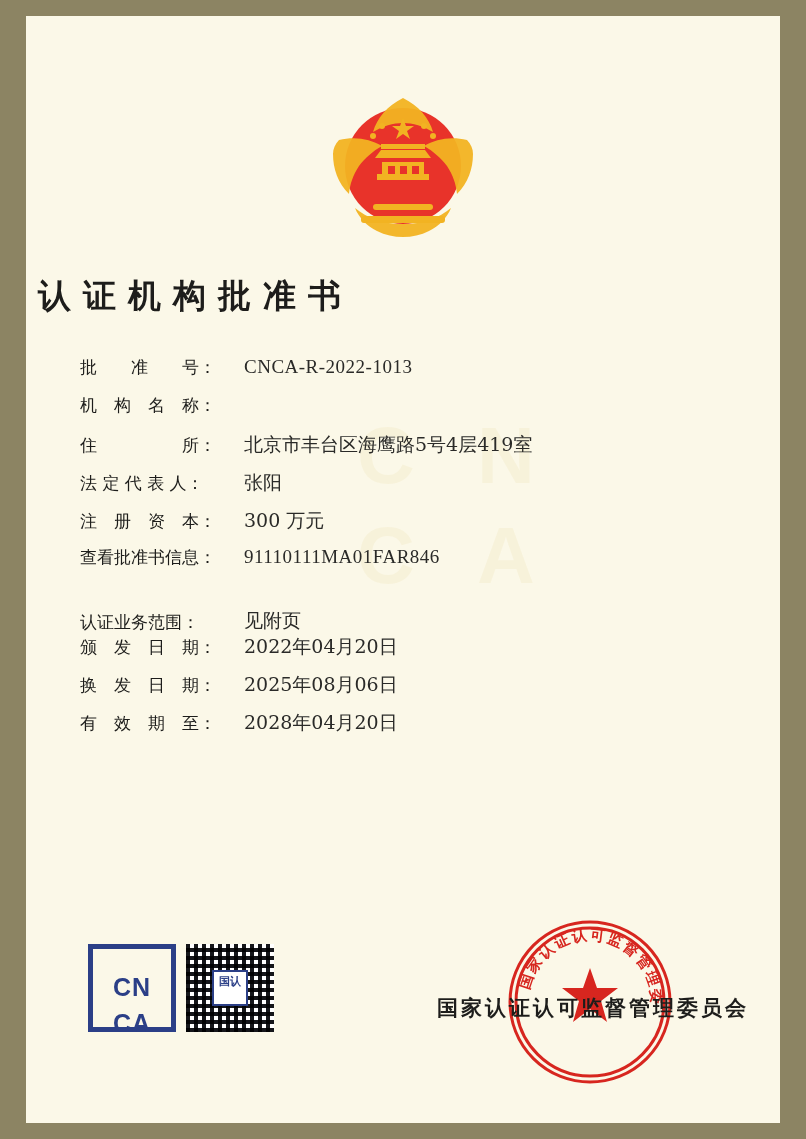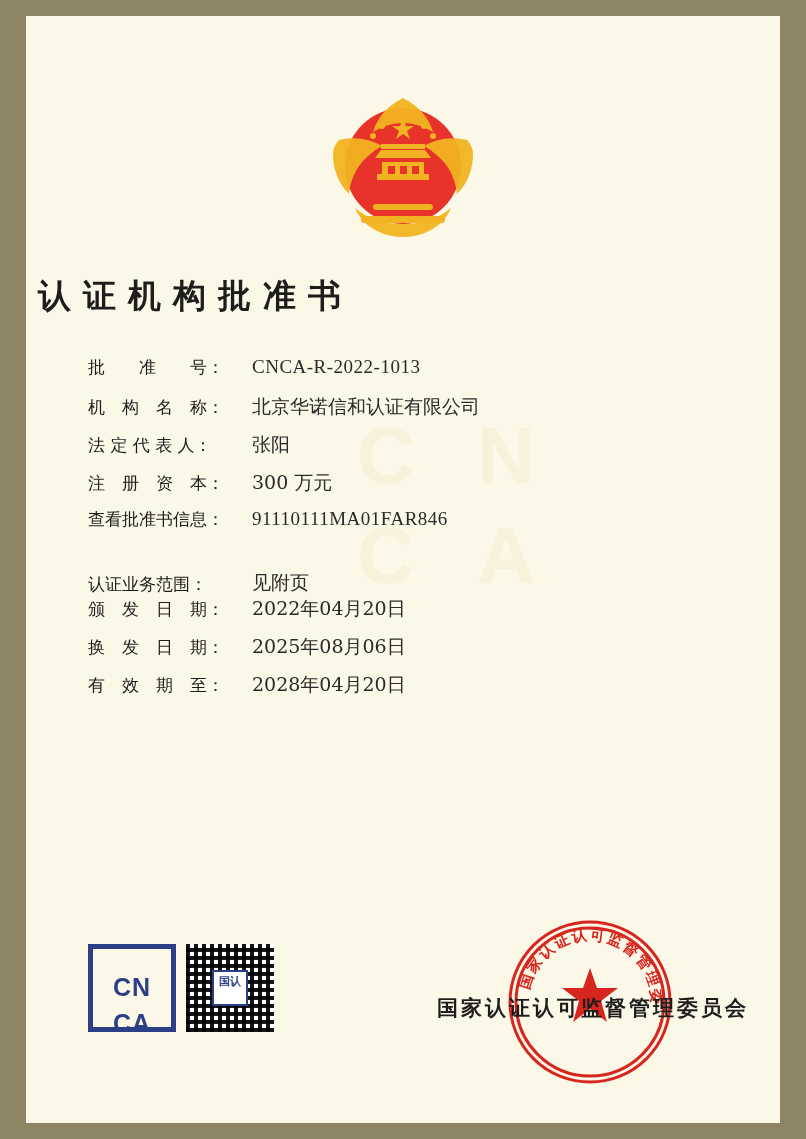--- a/index.html
+++ b/index.html
@@ -72,21 +72,21 @@
     letter-spacing: 12px;
     text-indent: 12px;
     color: #1d1d1b;
     font-family: "DejaVu Serif", serif;
     font-weight: 700;
   }
 
   
   .fields {
     position: absolute;
-    left: 62px;
+    left: 54px;
     top: 340px;
     width: 650px;
   }
   .field-row {
     display: flex;
     align-items: baseline;
     height: 38px;
   }
   .field-row.gap-before {
     margin-top: 12px;
@@ -243,21 +243,24 @@
 
     <div class="title">认证机构批准书</div>
 
     <div class="fields">
       <div class="field-row">
         <div class="field-label">批　　准　　号：</div>
         <div class="field-value latin">CNCA-R-2022-1013</div>
       </div>
       <div class="field-row">
         <div class="field-label">机　构　名　称：</div>
-        <div class="field-value">北京华诺信和认证有限公司</div>
+      </div>
+      <div class="field-row">
+        <div class="field-label">住　　　　　所：</div>
+        <div class="field-value">北京市丰台区海鹰路5号4层419室</div>
       </div>
       <div class="field-row">
         <div class="field-label">法 定 代 表 人：</div>
         <div class="field-value">张阳</div>
       </div>
       <div class="field-row">
         <div class="field-label">注　册　资　本：</div>
         <div class="field-value">300 万元</div>
       </div>
       <div class="field-row">

